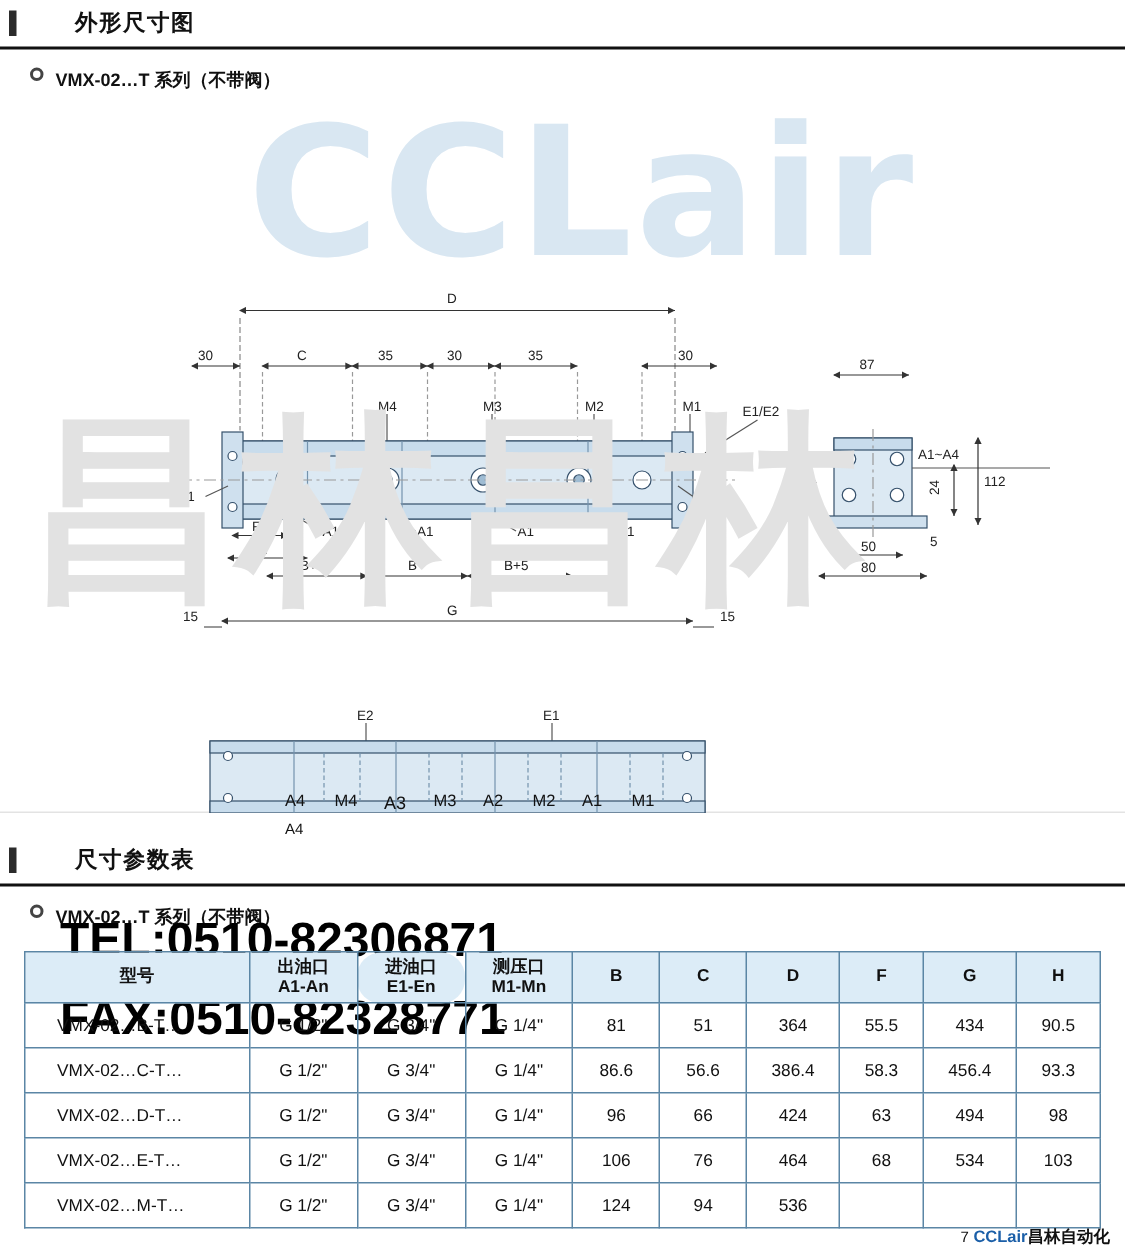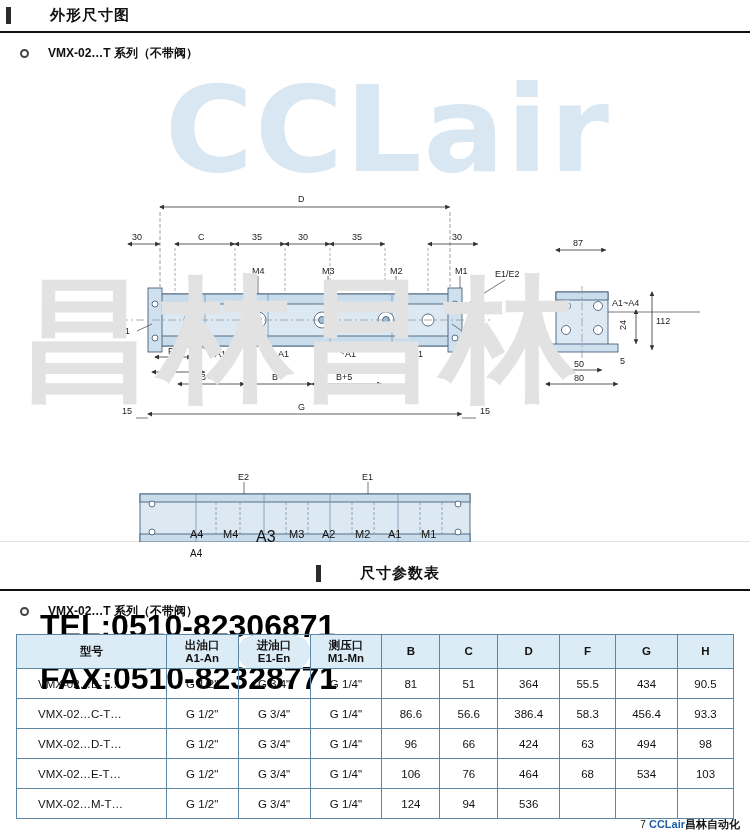--- a/index.html
+++ b/index.html
@@ -24,21 +24,21 @@
   }
   .section-head .bar {
     width: 5px; height: 17px; background: #2b2b2b;
   }
   .section-head .txt {
     font-size: 15px; font-weight: bold; letter-spacing: 1px; margin-left: 32px;
   }
 
   
   .sub-title {
-    display:flex; align-items:center; gap:19px;
+    display:flex; align-items:flex-start; gap:8px;
     font-size: 12px; font-weight: bold;
     margin: 12px 0 0 20px;
   }
   .sub-title .dot {
     width: 9px; height: 9px; border-radius: 50%;
     border: 2px solid #444; background: #fff; display:inline-block;
   }
 
   
   .wm {
@@ -320,29 +320,29 @@
   </g>
 </svg>
 <div style="position:absolute; left:0; top:0; width:750px; height:480px; pointer-events:none; font-size:10px; color:#111;">
   <span style="position:absolute; left:190px; top:486px;">A4</span>
 </div>
 </div>
 
 <div style="position:relative; height:16px; margin-top:-14px;">
   <span style="position:absolute; left:190px; font-size:11px;">A4</span>
   <span style="position:absolute; left:223px; font-size:11px;">M4</span>
-  <span style="position:absolute; left:256px; font-size:16px;">A3</span>
+  <span style="position:absolute; left:256px; font-size:12px;">A3</span>
   <span style="position:absolute; left:289px; font-size:11px;">M3</span>
   <span style="position:absolute; left:322px; font-size:11px;">A2</span>
   <span style="position:absolute; left:355px; font-size:11px;">M2</span>
   <span style="position:absolute; left:388px; font-size:11px;">A1</span>
   <span style="position:absolute; left:421px; font-size:11px;">M1</span>
 </div>
 
-<div class="section-head" style="margin-top:14px;justify-content:center;">
+<div class="section-head" style="margin-top:14px;">
   <span class="bar"></span>
   <span class="txt">尺寸参数表</span>
 </div>
 
 <div class="sub-title">
   <span class="dot"></span>
   <span>VMX-02…T 系列（不带阀）</span>
 </div>
 
 <table class="dim">

